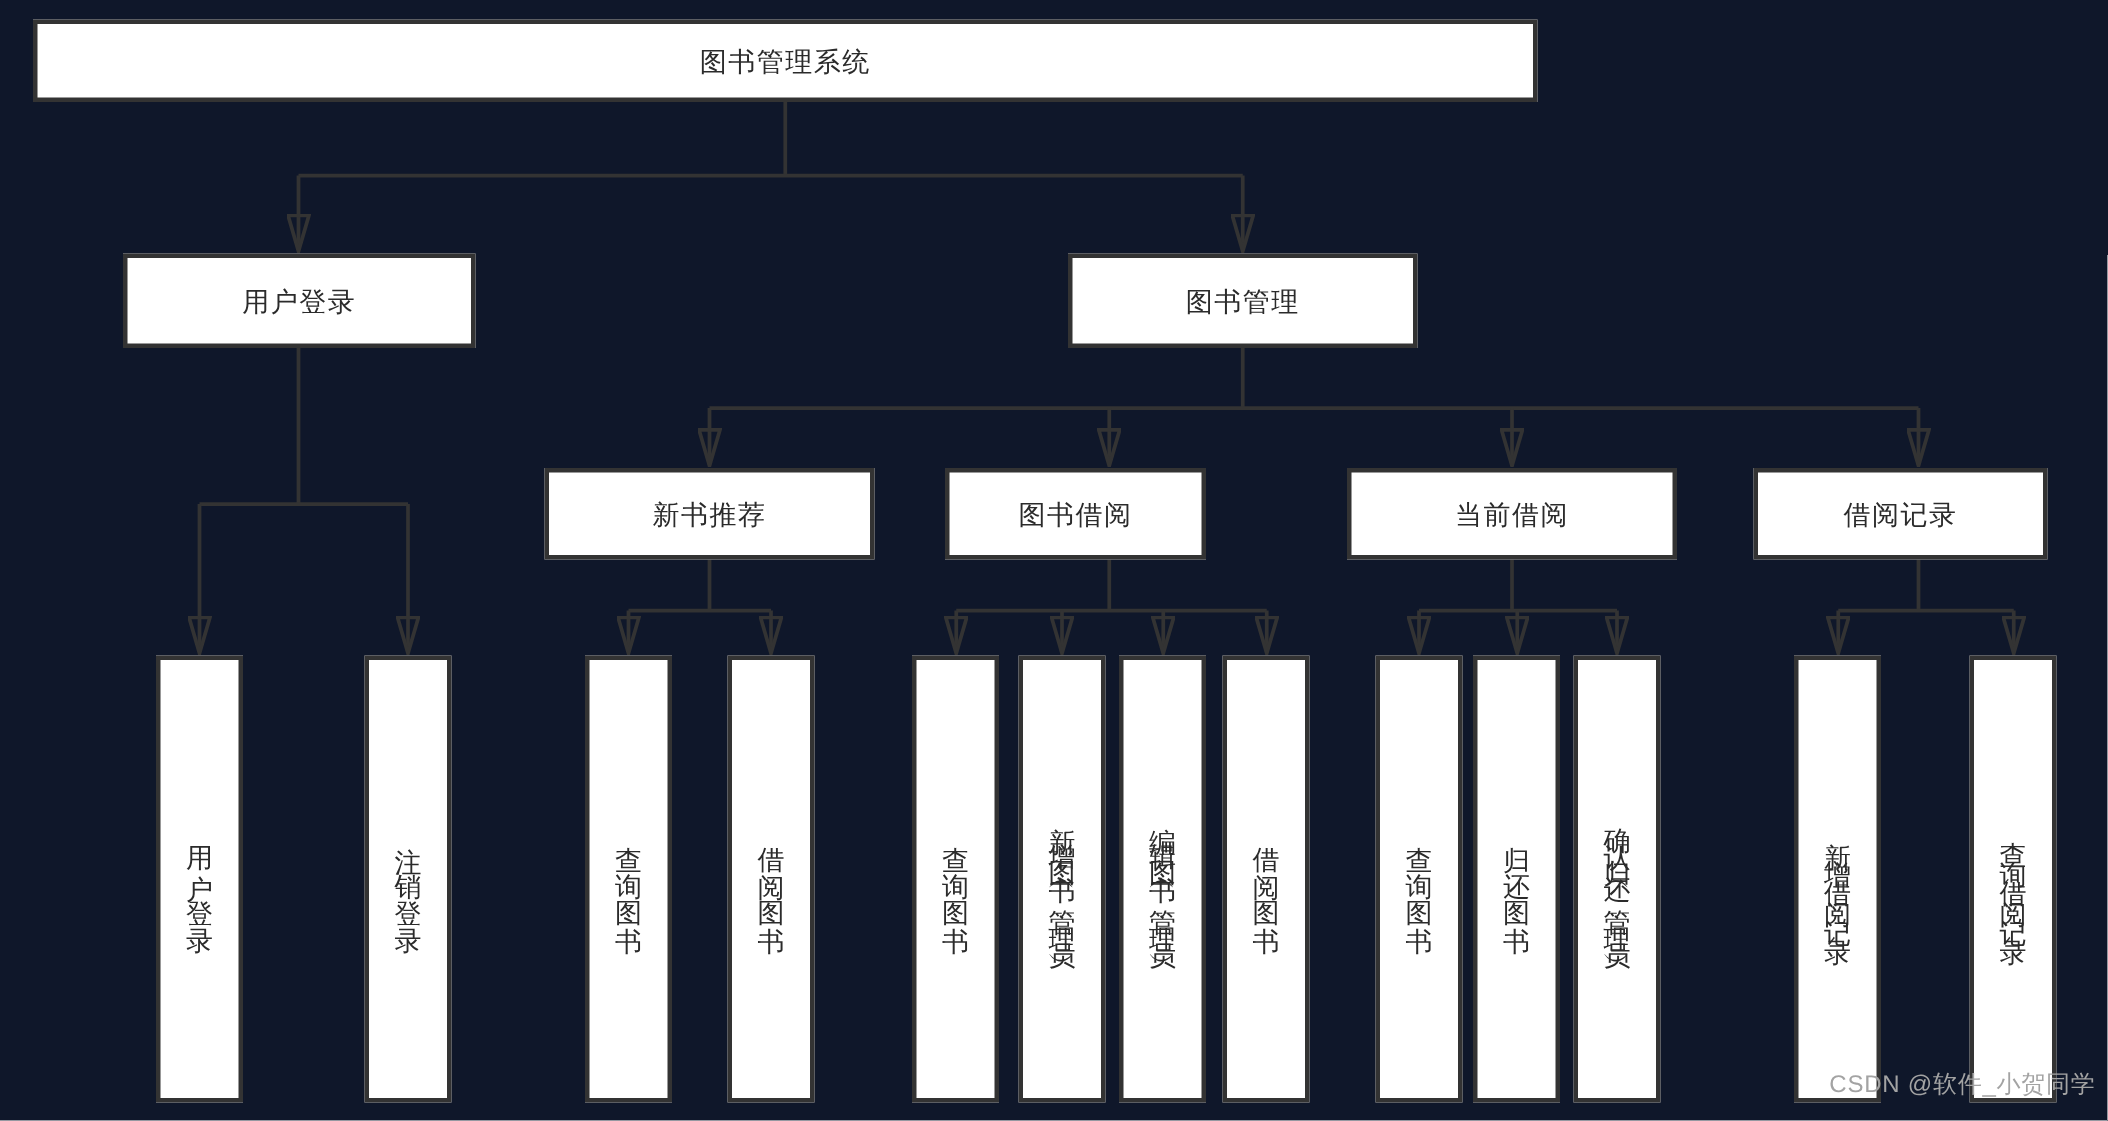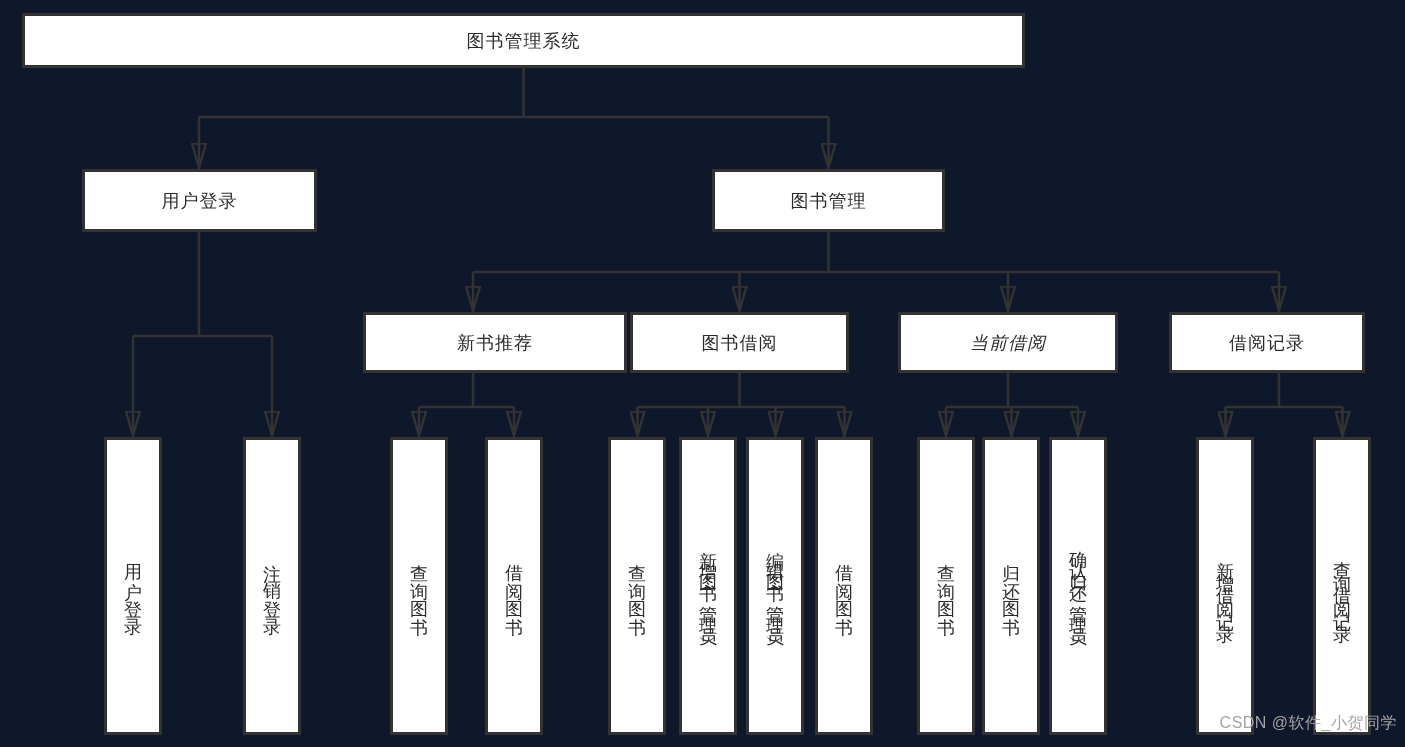--- a/index.html
+++ b/index.html
@@ -96,23 +96,23 @@
     <path d="M1078 407 V434.5" marker-end="url(#ah)"></path>
     <path d="M1225.5 407 V434.5" marker-end="url(#ah)"></path>
     <path d="M1342.5 407 V434.5" marker-end="url(#ah)"></path>
   </svg>
 
   <div class="box lvl1">图书管理系统</div>
 
   <div class="box lvl2" style="left:82px;width:235px;">用户登录</div>
   <div class="box lvl2" style="left:712px;width:233px;">图书管理</div>
 
-  <div class="box lvl3" style="left:363px;width:264px;">新书推荐</div>
-  <div class="box lvl3" style="left:630px;width:219px;">图书借阅</div>
-  <div class="box lvl3" style="left:898px;width:220px;font-style:italic;">当前借阅</div>
+  <div class="box lvl3" style="left:363px;width:220px;">新书推荐</div>
+  <div class="box lvl3" style="left:630px;width:174px;">图书借阅</div>
+  <div class="box lvl3" style="left:898px;width:220px;">当前借阅</div>
   <div class="box lvl3" style="left:1169px;width:196px;">借阅记录</div>
 
   <div class="box tall s4" style="left:104px;">
       <span>用户登录</span>
     </div>
   <div class="box tall s4" style="left:243px;">
       <span>注销登录</span>
     </div>
 
   <div class="box tall s4" style="left:390px;">

